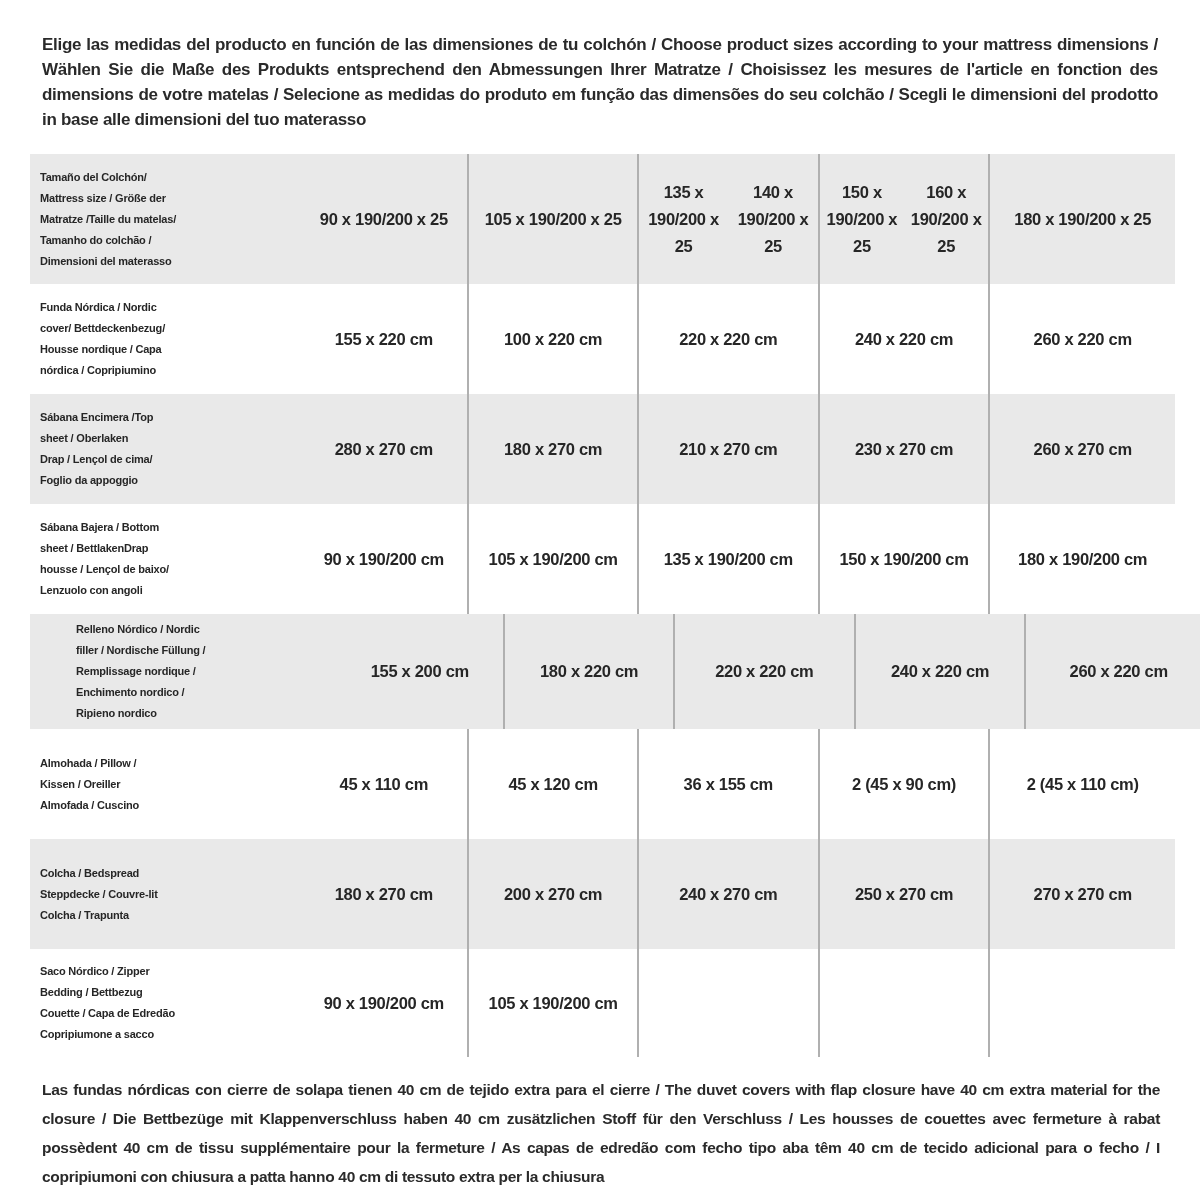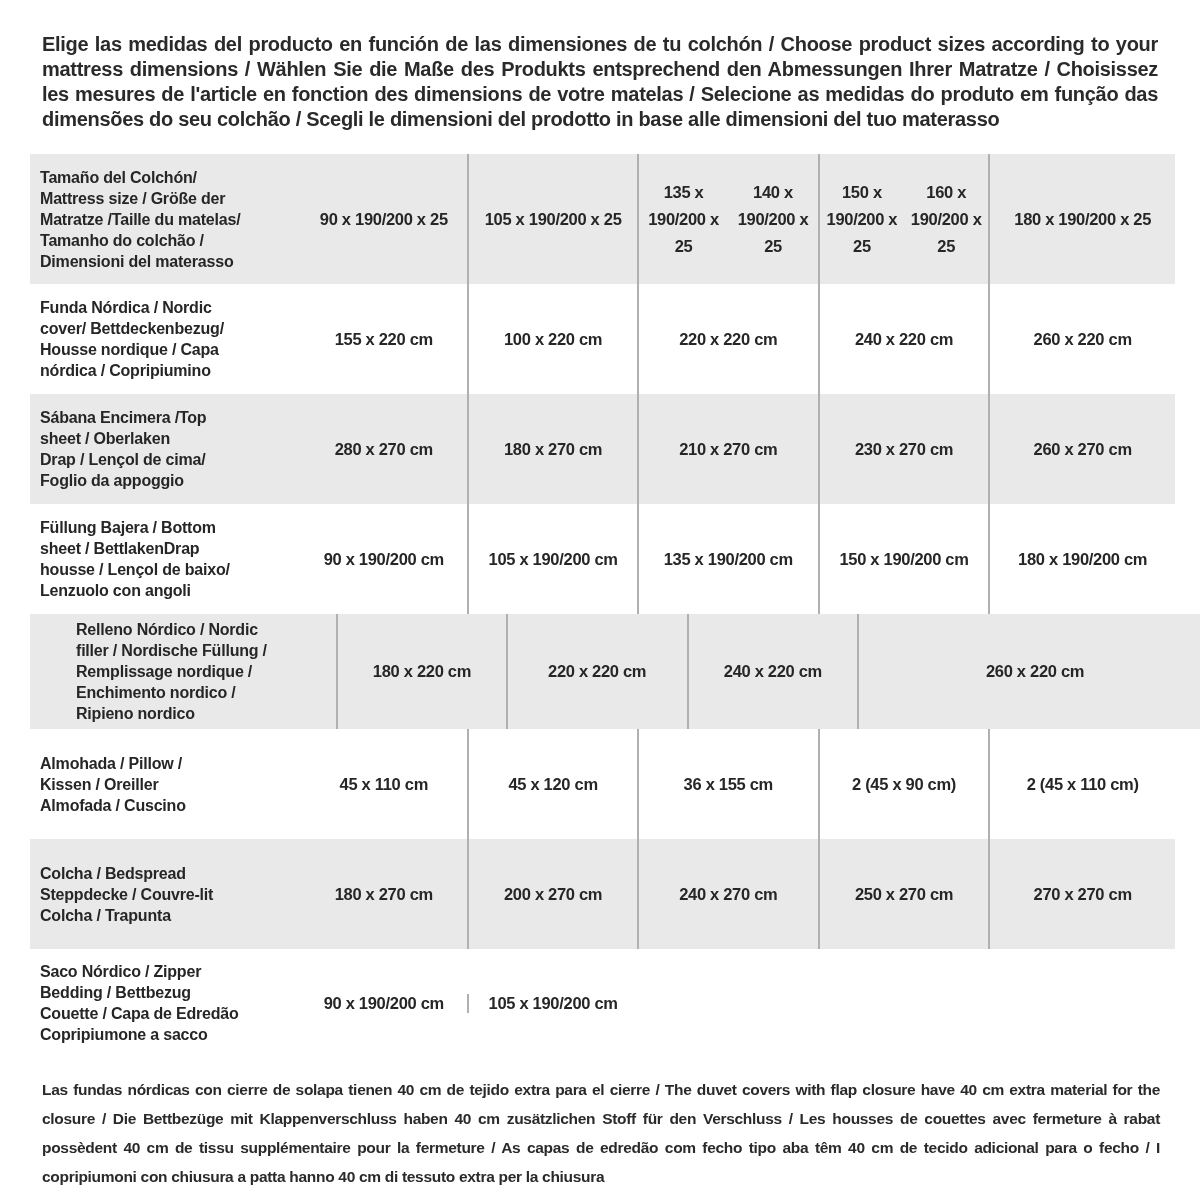--- a/index.html
+++ b/index.html
@@ -8,54 +8,54 @@
     width: 1200px;
     height: 1200px;
     background: #ffffff;
     font-family: "Liberation Sans", sans-serif;
     color: #262626;
   }
   .page { width: 1200px; height: 1200px; overflow: hidden; }
 
   .intro {
     margin: 32px 42px 0 42px;
-    font-size: 20px;
+    font-size: 17px;
     font-weight: 700;
     line-height: 25px;
     letter-spacing: -0.3px;
     text-align: justify;
     color: #2a2a2a;
     white-space: normal;
   }
 
   .size-table {
     margin: 22px 25px 0 30px;
     width: 1145px;
   }
 
   .row { display: flex; width: 100%; }
   .row.gray  { background: #e9e9e9; }
   .row.white { background: #ffffff; }
   .row.h-header { height: 130px; }
   .row.h-std    { height: 110px; }
   .row.h-tall   { height: 115px; padding-left: 36px; }
-  .row.h-last   { height: 108px; align-items: center; }
+  .row.h-last   { height: 108px; }
 
   .cell {
     box-sizing: border-box;
     display: flex;
     align-items: center;
     justify-content: center;
     font-weight: 700;
   }
   .cell.label {
     width: 23.6%;
     justify-content: flex-start;
     padding-left: 10px;
-    font-size: 16px;
+    font-size: 11px;
     line-height: 21px;
     letter-spacing: -0.2px;
     white-space: pre-line;
     text-align: left;
   }
   .cell.c1 { width: 14.6%; }
   .cell.c2 { width: 14.8%; }
   .cell.c3 { width: 15.8%; }
   .cell.c4 { width: 14.9%; }
   .cell.c5 { flex: 1; }
@@ -124,37 +124,38 @@
 Drap / Lençol de cima/
 Foglio da appoggio</div>
       <div class="cell val c1">280 x 270 cm</div>
       <div class="cell val c2">180 x 270 cm</div>
       <div class="cell val c3">210 x 270 cm</div>
       <div class="cell val c4">230 x 270 cm</div>
       <div class="cell val c5">260 x 270 cm</div>
     </div>
 
     <div class="row white h-std">
-      <div class="cell label">Füllung Bajera / Bottom
+      <div class="cell label">Sábana Bajera / Bottom
 sheet / BettlakenDrap
 housse / Lençol de baixo/
 Lenzuolo con angoli</div>
       <div class="cell val c1">90 x 190/200 cm</div>
       <div class="cell val c2">105 x 190/200 cm</div>
       <div class="cell val c3">135 x 190/200 cm</div>
       <div class="cell val c4">150 x 190/200 cm</div>
       <div class="cell val c5">180 x 190/200 cm</div>
     </div>
 
     <div class="row gray h-tall">
       <div class="cell label">Relleno Nórdico / Nordic
 filler / Nordische Füllung /
 Remplissage nordique /
 Enchimento nordico /
 Ripieno nordico</div>
+      <div class="cell val c1">155 x 200 cm</div>
       <div class="cell val c2">180 x 220 cm</div>
       <div class="cell val c3">220 x 220 cm</div>
       <div class="cell val c4">240 x 220 cm</div>
       <div class="cell val c5">260 x 220 cm</div>
     </div>
 
     <div class="row white h-std">
       <div class="cell label">Almohada  / Pillow /
 Kissen / Oreiller
 Almofada / Cuscino</div>

